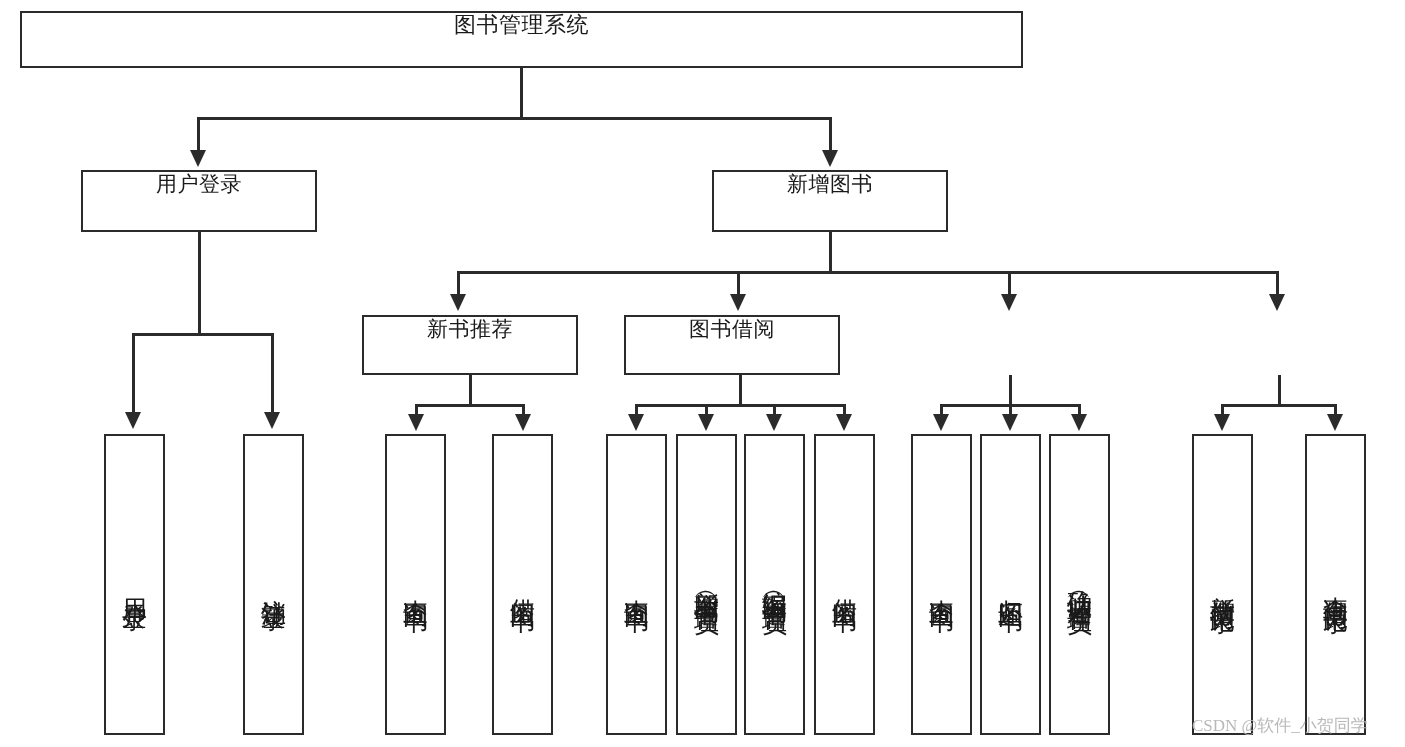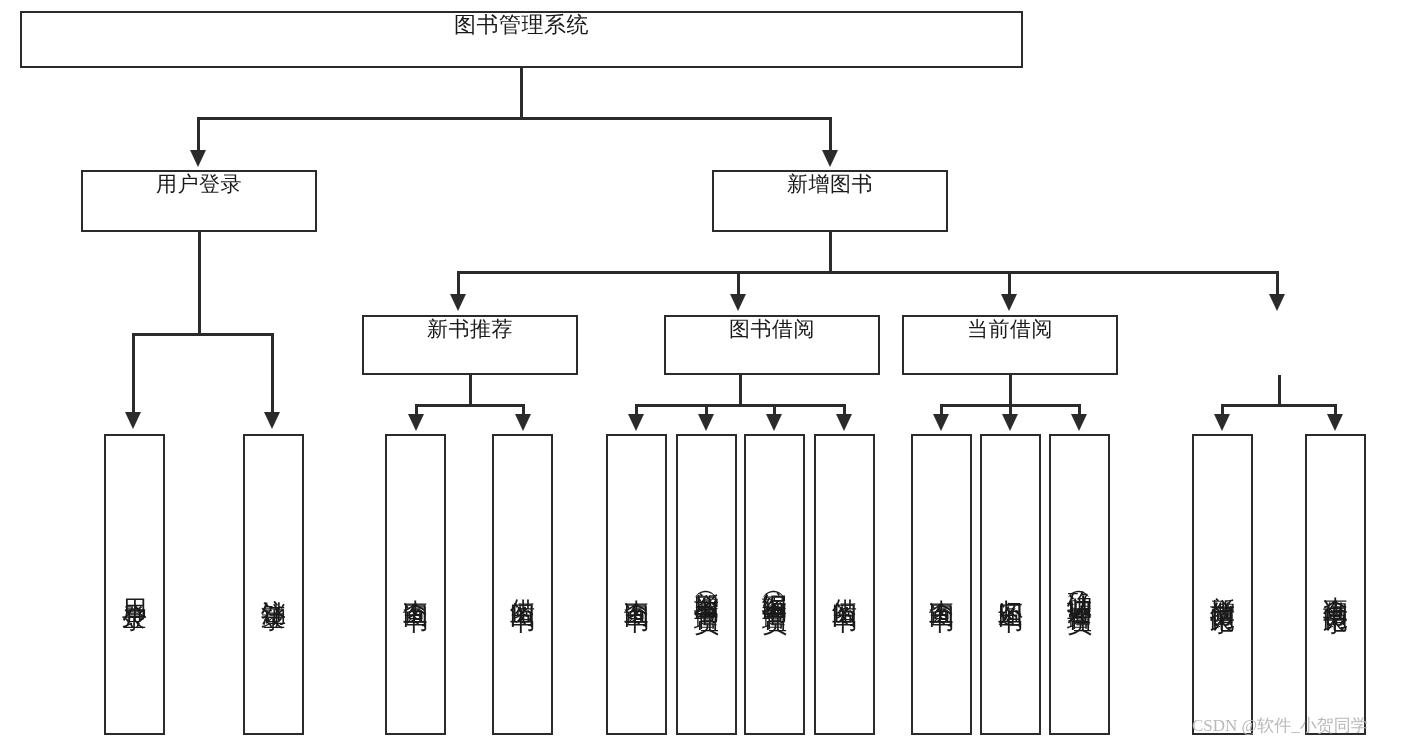--- a/index.html
+++ b/index.html
@@ -113,25 +113,22 @@
   <div class="vline" style="left:737px;top:271px;width:2.5px;height:26px;"></div>
   <div class="arrow" style="left:730px;top:294px;"></div>
   <div class="vline" style="left:1008px;top:271px;width:2.5px;height:26px;"></div>
   <div class="arrow" style="left:1001px;top:294px;"></div>
   <div class="vline" style="left:1276px;top:271px;width:2.5px;height:26px;"></div>
   <div class="arrow" style="left:1269px;top:294px;"></div>
 
   <div class="node h" style="left:362px;top:315px;width:216px;height:60px;">
     <span class="lbl">新书推荐</span>
   </div>
-  <div class="node h" style="left:664px;top:315px;width:216px;height:60px;">
+  <div class="node h" style="left:624px;top:315px;width:216px;height:60px;">
     <span class="lbl">图书借阅</span>
-  </div>
-  <div class="node h" style="left:902px;top:315px;width:216px;height:60px;">
-    <span class="lbl">当前借阅</span>
   </div>
 
   <div class="vline" style="left:469px;top:375px;width:2.5px;height:31px;"></div>
   <div class="hline" style="left:416px;top:404px;width:108px;height:2.5px;"></div>
   <div class="vline" style="left:415px;top:404px;width:2.5px;height:14px;"></div>
   <div class="arrow" style="left:408px;top:414px;"></div>
   <div class="vline" style="left:522px;top:404px;width:2.5px;height:14px;"></div>
   <div class="arrow" style="left:515px;top:414px;"></div>
 
   <div class="vline" style="left:739px;top:375px;width:2.5px;height:31px;"></div>

